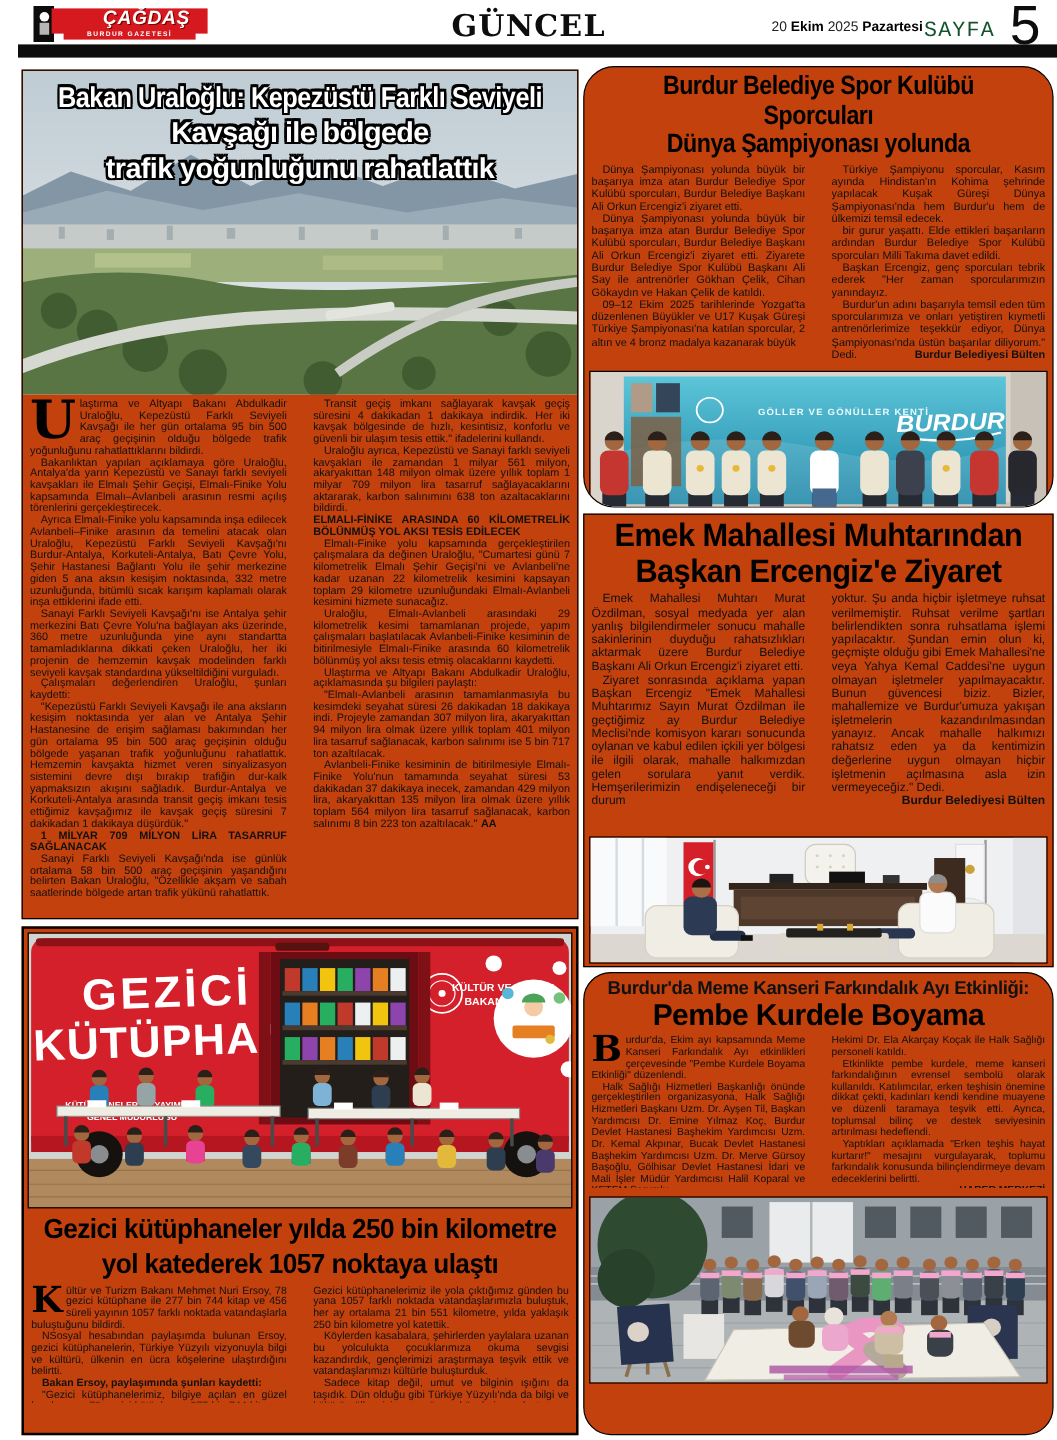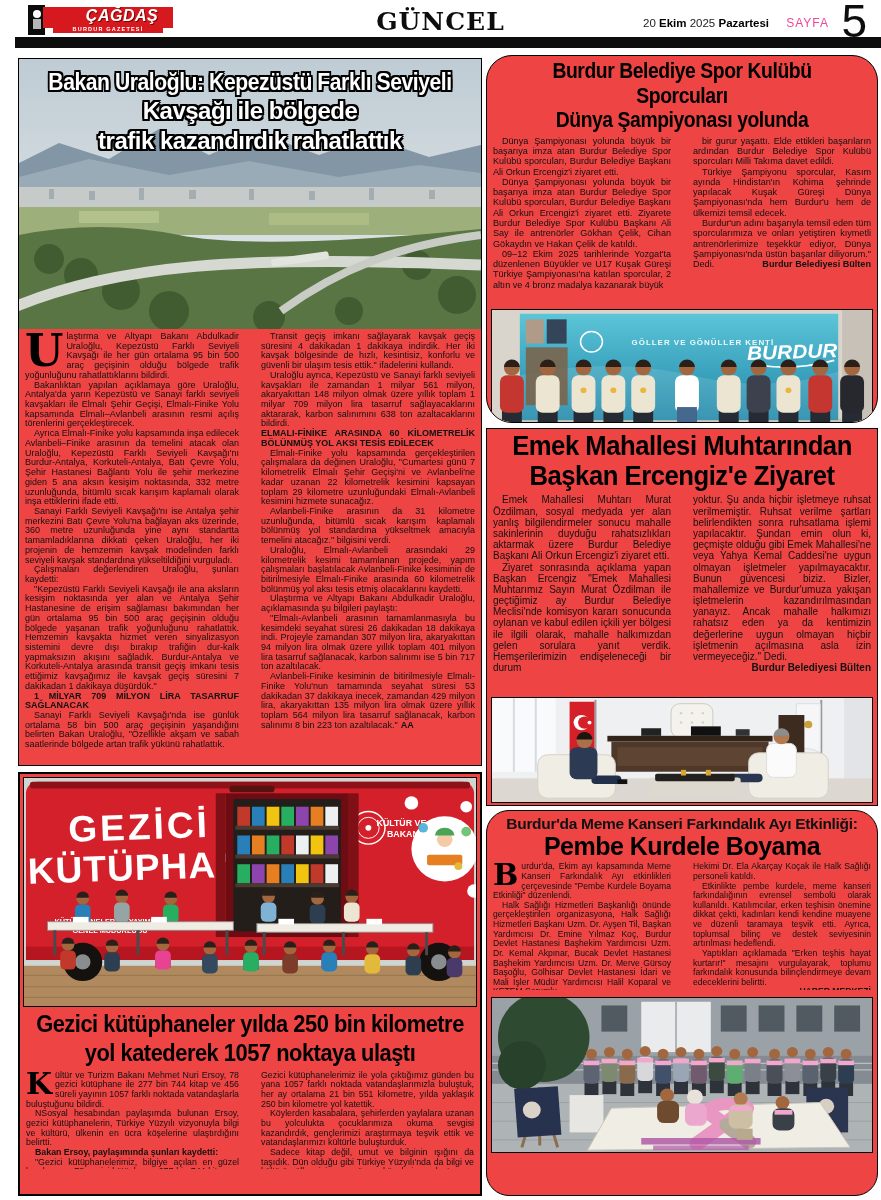--- a/index.html
+++ b/index.html
@@ -17,26 +17,26 @@
   .m-red span { color:#fff; font-weight:bold; font-style:italic; font-size:16px; letter-spacing:.5px;
                 text-shadow:1px 1px 0 #7a0000; }
   .m-strip { position:absolute; left:25px; top:21px; width:110px; height:8px; background:#d6191f;
              display:flex; align-items:center; justify-content:center; }
   .m-strip span { color:#fff; font-size:5.5px; font-weight:bold; letter-spacing:1.2px; }
   .m-script { position:absolute; left:35px; top:29px; width:95px; height:5px; }
   .section-title { position:absolute; left:0; right:0; top:7px; text-align:center;
                    font-family:"DejaVu Serif",serif; font-weight:bold; font-size:25px; letter-spacing:1px; color:#0d0d0d; }
   .hdr-date { position:absolute; right:112px; top:17px; font-size:11.5px; color:#222; }
   .hdr-date b { color:#000; }
-  .hdr-sayfa { position:absolute; right:52px; top:16px; font-size:12px; letter-spacing:1px; color:#ec4899; }
+  .hdr-sayfa { position:absolute; right:52px; top:16px; font-size:18px; letter-spacing:1px; color:#14532d;font-family:Liberation Mono, monospace; }
   .hdr-num { position:absolute; right:14px; top:-6px; font-size:46px; font-weight:500; color:#0d0d0d; }
   .black-bar { position:absolute; top:37px; left:15px; right:0; height:11px; background:#0d0d0d; }
 
   
-  .art { position:absolute; border:1.5px solid #000; background:#ef4444; overflow:hidden; }
+  .art { position:absolute; border:1.5px solid #000; background:#c2410c; overflow:hidden; }
   #art-kavsak    { left:18px;  top:58px;  width:464px; height:708px; }
   #art-kutuphane { left:18px;  top:772px; width:464px; height:424px; border-width:2px; }
   #art-spor      { left:486px; top:55px;  width:392px; height:368px;border-radius:26px; }
   #art-emek      { left:486px; top:428px; width:392px; height:378px; }
   #art-pembe     { left:486px; top:810px; width:392px; height:386px;border-radius:23px; }
 
   .cols { display:flex; gap:22px; padding:3px 6px; }
   .col { flex:1; text-align:justify; }
   .col p { margin:0; text-indent:9px; }
   .col p.nodent { text-indent:0; }
@@ -186,62 +186,62 @@
           <circle cx="250" cy="258" r="16"></circle>
             <circle cx="330" cy="252" r="14"></circle>
         </g>
         <path d="M-10,250 C100,205 220,196 462,206" stroke="#d6d9d2" stroke-width="11" fill="none"></path>
         <path d="M462,176 C380,186 320,210 262,252" stroke="#c8ccc5" stroke-width="8" fill="none"></path>
         <rect x="252" y="196" width="58" height="8" rx="3" fill="#e2e4de" transform="rotate(-8 281 200)"></rect>
       </svg>
       <div class="k-hl">
         <div class="l1">Bakan Uraloğlu: Kepezüstü Farklı Seviyeli</div>
         <div class="l2">Kavşağı ile bölgede</div>
-        <div class="l3">trafik kazandırdık rahatlattık</div>
+        <div class="l3">trafik yoğunluğunu rahatlattık</div>
       </div>
     </div>
     <div class="cols" id="kavsak-body">
       <div class="col">
         <p class="nodent"><span class="dropcap">U</span><span>laştırma ve Altyapı Bakanı Abdulkadir Uraloğlu, Kepezüstü Farklı Seviyeli Kavşağı ile her gün ortalama 95 bin 500 araç geçişinin olduğu bölgede trafik yoğunluğunu rahatlattıklarını bildirdi.</span></p>
         <p>Bakanlıktan yapılan açıklamaya göre Uraloğlu, Antalya'da yarın Kepezüstü ve Sanayi farklı seviyeli kavşakları ile Elmalı Şehir Geçişi, Elmalı-Finike Yolu kapsamında Elmalı–Avlanbeli arasının resmi açılış törenlerini gerçekleştirecek.</p>
         <p>Ayrıca Elmalı-Finike yolu kapsamında inşa edilecek Avlanbeli–Finike arasının da temelini atacak olan Uraloğlu, Kepezüstü Farklı Seviyeli Kavşağı'nı Burdur-Antalya, Korkuteli-Antalya, Batı Çevre Yolu, Şehir Hastanesi Bağlantı Yolu ile şehir merkezine giden 5 ana aksın kesişim noktasında, 332 metre uzunluğunda, bitümlü sıcak karışım kaplamalı olarak inşa ettiklerini ifade etti.</p>
         <p>Sanayi Farklı Seviyeli Kavşağı'nı ise Antalya şehir merkezini Batı Çevre Yolu'na bağlayan aks üzerinde, 360 metre uzunluğunda yine aynı standartta tamamladıklarına dikkati çeken Uraloğlu, her iki projenin de hemzemin kavşak modelinden farklı seviyeli kavşak standardına yükseltildiğini vurguladı.</p>
         <p>Çalışmaları değerlendiren Uraloğlu, şunları kaydetti:</p>
         <p>"Kepezüstü Farklı Seviyeli Kavşağı ile ana aksların kesişim noktasında yer alan ve Antalya Şehir Hastanesine de erişim sağlaması bakımından her gün ortalama 95 bin 500 araç geçişinin olduğu bölgede yaşanan trafik yoğunluğunu rahatlattık. Hemzemin kavşakta hizmet veren sinyalizasyon sistemini devre dışı bırakıp trafiğin dur-kalk yapmaksızın akışını sağladık. Burdur-Antalya ve Korkuteli-Antalya arasında transit geçiş imkanı tesis ettiğimiz kavşağımız ile kavşak geçiş süresini 7 dakikadan 1 dakikaya düşürdük."</p>
         <p class="bold">1 MİLYAR 709 MİLYON LİRA TASARRUF SAĞLANACAK</p>
         <p>Sanayi Farklı Seviyeli Kavşağı'nda ise günlük ortalama 58 bin 500 araç geçişinin yaşandığını belirten Bakan Uraloğlu, "Özellikle akşam ve sabah saatlerinde bölgede artan trafik yükünü rahatlattık.</p>
       </div>
       <div class="col">
         <p>Transit geçiş imkanı sağlayarak kavşak geçiş süresini 4 dakikadan 1 dakikaya indirdik. Her iki kavşak bölgesinde de hızlı, kesintisiz, konforlu ve güvenli bir ulaşım tesis ettik." ifadelerini kullandı.</p>
         <p>Uraloğlu ayrıca, Kepezüstü ve Sanayi farklı seviyeli kavşakları ile zamandan 1 milyar 561 milyon, akaryakıttan 148 milyon olmak üzere yıllık toplam 1 milyar 709 milyon lira tasarruf sağlayacaklarını aktararak, karbon salınımını 638 ton azaltacaklarını bildirdi.</p>
         <p class="bold nodent">ELMALI-FİNİKE ARASINDA 60 KİLOMETRELİK BÖLÜNMÜŞ YOL AKSI TESİS EDİLECEK</p>
         <p>Elmalı-Finike yolu kapsamında gerçekleştirilen çalışmalara da değinen Uraloğlu, "Cumartesi günü 7 kilometrelik Elmalı Şehir Geçişi'ni ve Avlanbeli'ne kadar uzanan 22 kilometrelik kesimini kapsayan toplam 29 kilometre uzunluğundaki Elmalı-Avlanbeli kesimini hizmete sunacağız.</p>
-        <p>Avlanbeli-Finike arasının da 31 kilometre uzunluğunda, bitümlü sıcak karışım kaplamalı bölünmüş yol standardına yükseltmek amacıyla temelini atacağız." bilgisini verdi.</p>
         <p>Uraloğlu, Elmalı-Avlanbeli arasındaki 29 kilometrelik kesimi tamamlanan projede, yapım çalışmaları başlatılacak Avlanbeli-Finike kesiminin de bitirilmesiyle Elmalı-Finike arasında 60 kilometrelik bölünmüş yol aksı tesis etmiş olacaklarını kaydetti.</p>
         <p>Ulaştırma ve Altyapı Bakanı Abdulkadir Uraloğlu, açıklamasında şu bilgileri paylaştı:</p>
         <p>"Elmalı-Avlanbeli arasının tamamlanmasıyla bu kesimdeki seyahat süresi 26 dakikadan 18 dakikaya indi. Projeyle zamandan 307 milyon lira, akaryakıttan 94 milyon lira olmak üzere yıllık toplam 401 milyon lira tasarruf sağlanacak, karbon salınımı ise 5 bin 717 ton azaltılacak.</p>
         <p><span>Avlanbeli-Finike kesiminin de bitirilmesiyle Elmalı-Finike Yolu'nun tamamında seyahat süresi 53 dakikadan 37 dakikaya inecek, zamandan 429 milyon lira, akaryakıttan 135 milyon lira olmak üzere yıllık toplam 564 milyon lira tasarruf sağlanacak, karbon salınımı 8 bin 223 ton azaltılacak."</span><span class="aa">AA</span></p>
       </div>
     </div>
   </section>
 
   <section class="art" id="art-spor">
     <h2 class="hl" id="spor-hl">
       <div>Burdur Belediye Spor Kulübü Sporcuları</div>
       <div>Dünya Şampiyonası yolunda</div>
     </h2>
     <div class="cols" id="spor-body">
       <div class="col">
         <p>Dünya Şampiyonası yolunda büyük bir başarıya imza atan Burdur Belediye Spor Kulübü sporcuları, Burdur Belediye Başkanı Ali Orkun Ercengiz'i ziyaret etti.</p>
         <p>Dünya Şampiyonası yolunda büyük bir başarıya imza atan Burdur Belediye Spor Kulübü sporcuları, Burdur Belediye Başkanı Ali Orkun Ercengiz'i ziyaret etti. Ziyarete Burdur Belediye Spor Kulübü Başkanı Ali Say ile antrenörler Gökhan Çelik, Cihan Gökaydın ve Hakan Çelik de katıldı.</p>
         <p>09–12 Ekim 2025 tarihlerinde Yozgat'ta düzenlenen Büyükler ve U17 Kuşak Güreşi Türkiye Şampiyonası'na katılan sporcular, 2 altın ve 4 bronz madalya kazanarak büyük</p>
       </div>
       <div class="col">
+        <p>Türkiye Şampiyonu sporcular, Kasım ayında Hindistan'ın Kohima şehrinde yapılacak Kuşak Güreşi Dünya Şampiyonası'nda hem Burdur'u hem de ülkemizi temsil edecek.</p>
         <p>bir gurur yaşattı. Elde ettikleri başarıların ardından Burdur Belediye Spor Kulübü sporcuları Milli Takıma davet edildi.</p>
-        <p>Türkiye Şampiyonu sporcular, Kasım ayında Hindistan'ın Kohima şehrinde yapılacak Kuşak Güreşi Dünya Şampiyonası'nda hem Burdur'u hem de ülkemizi temsil edecek.</p>
+        <p>Başkan Ercengiz, genç sporcuları tebrik ederek "Her zaman sporcularımızın yanındayız.</p>
         <p>Burdur'un adını başarıyla temsil eden tüm sporcularımıza ve onları yetiştiren kıymetli antrenörlerimize teşekkür ediyor, Dünya Şampiyonası'nda üstün başarılar diliyorum." Dedi.</p>
         <p class="byline pullup">Burdur Belediyesi Bülten</p>
       </div>
     </div>
     <div class="photo-wrap inner-photo" id="spor-photo">
       <svg viewBox="0 0 382 135" preserveAspectRatio="none">
         <rect width="382" height="135" fill="#d9d4cc"></rect>
         <rect x="352" width="30" height="135" fill="#c7c1b7"></rect>
         <rect y="116" width="382" height="19" fill="#ccc5ba"></rect>
         <rect x="28" y="4" width="320" height="114" fill="url(#tealG)"></rect>

